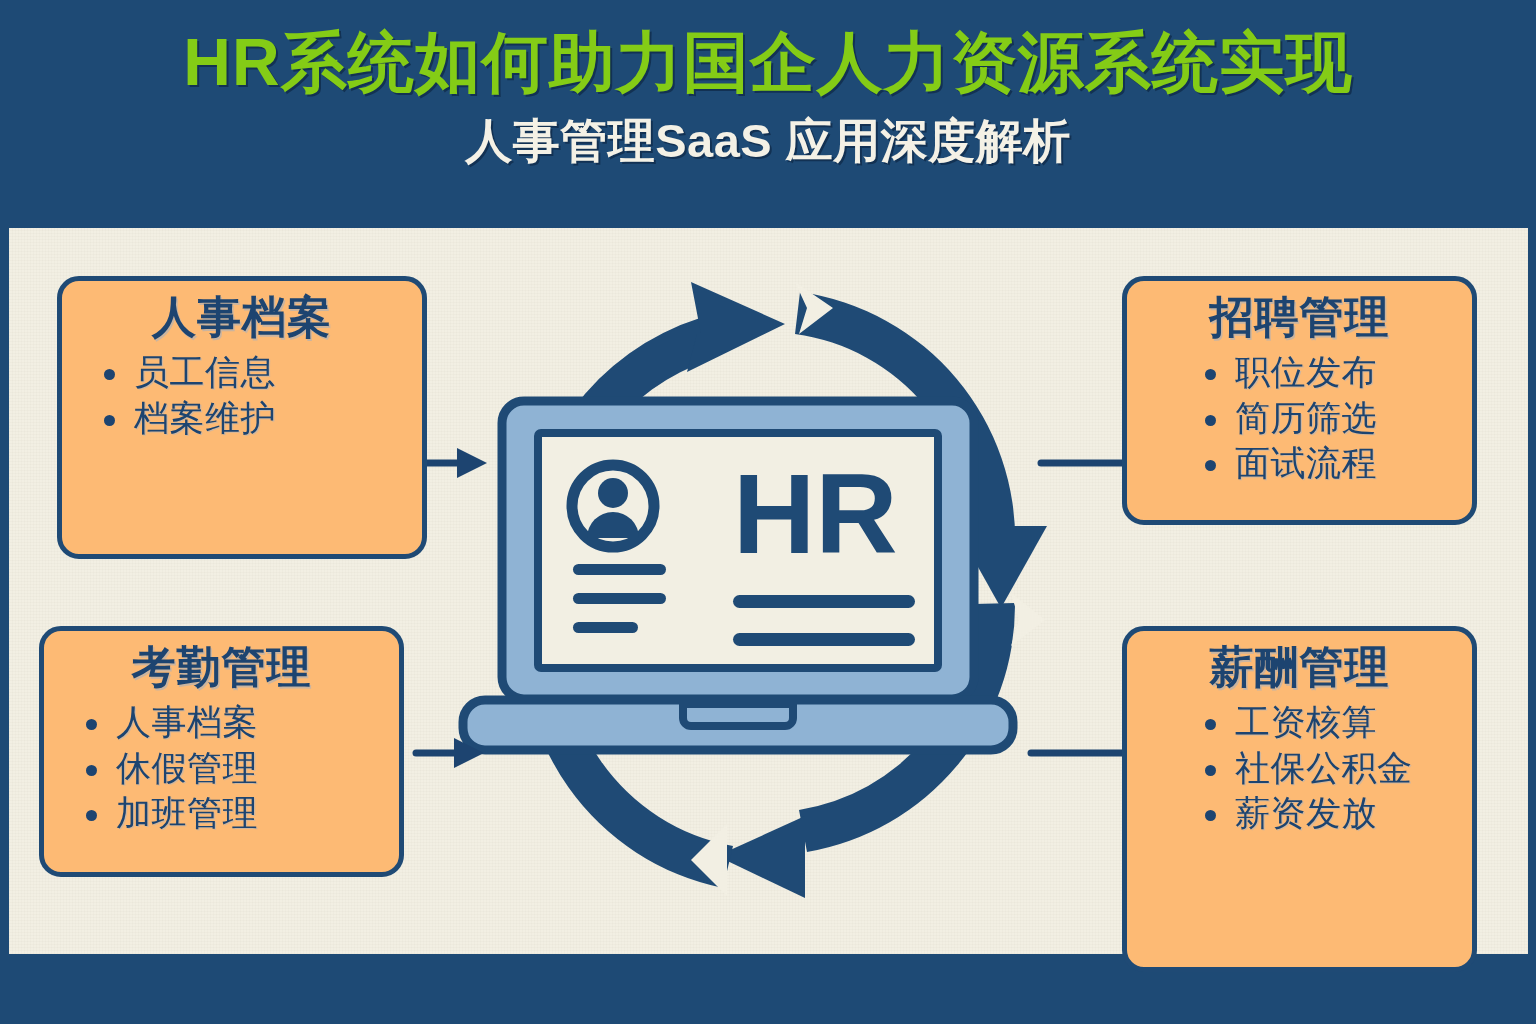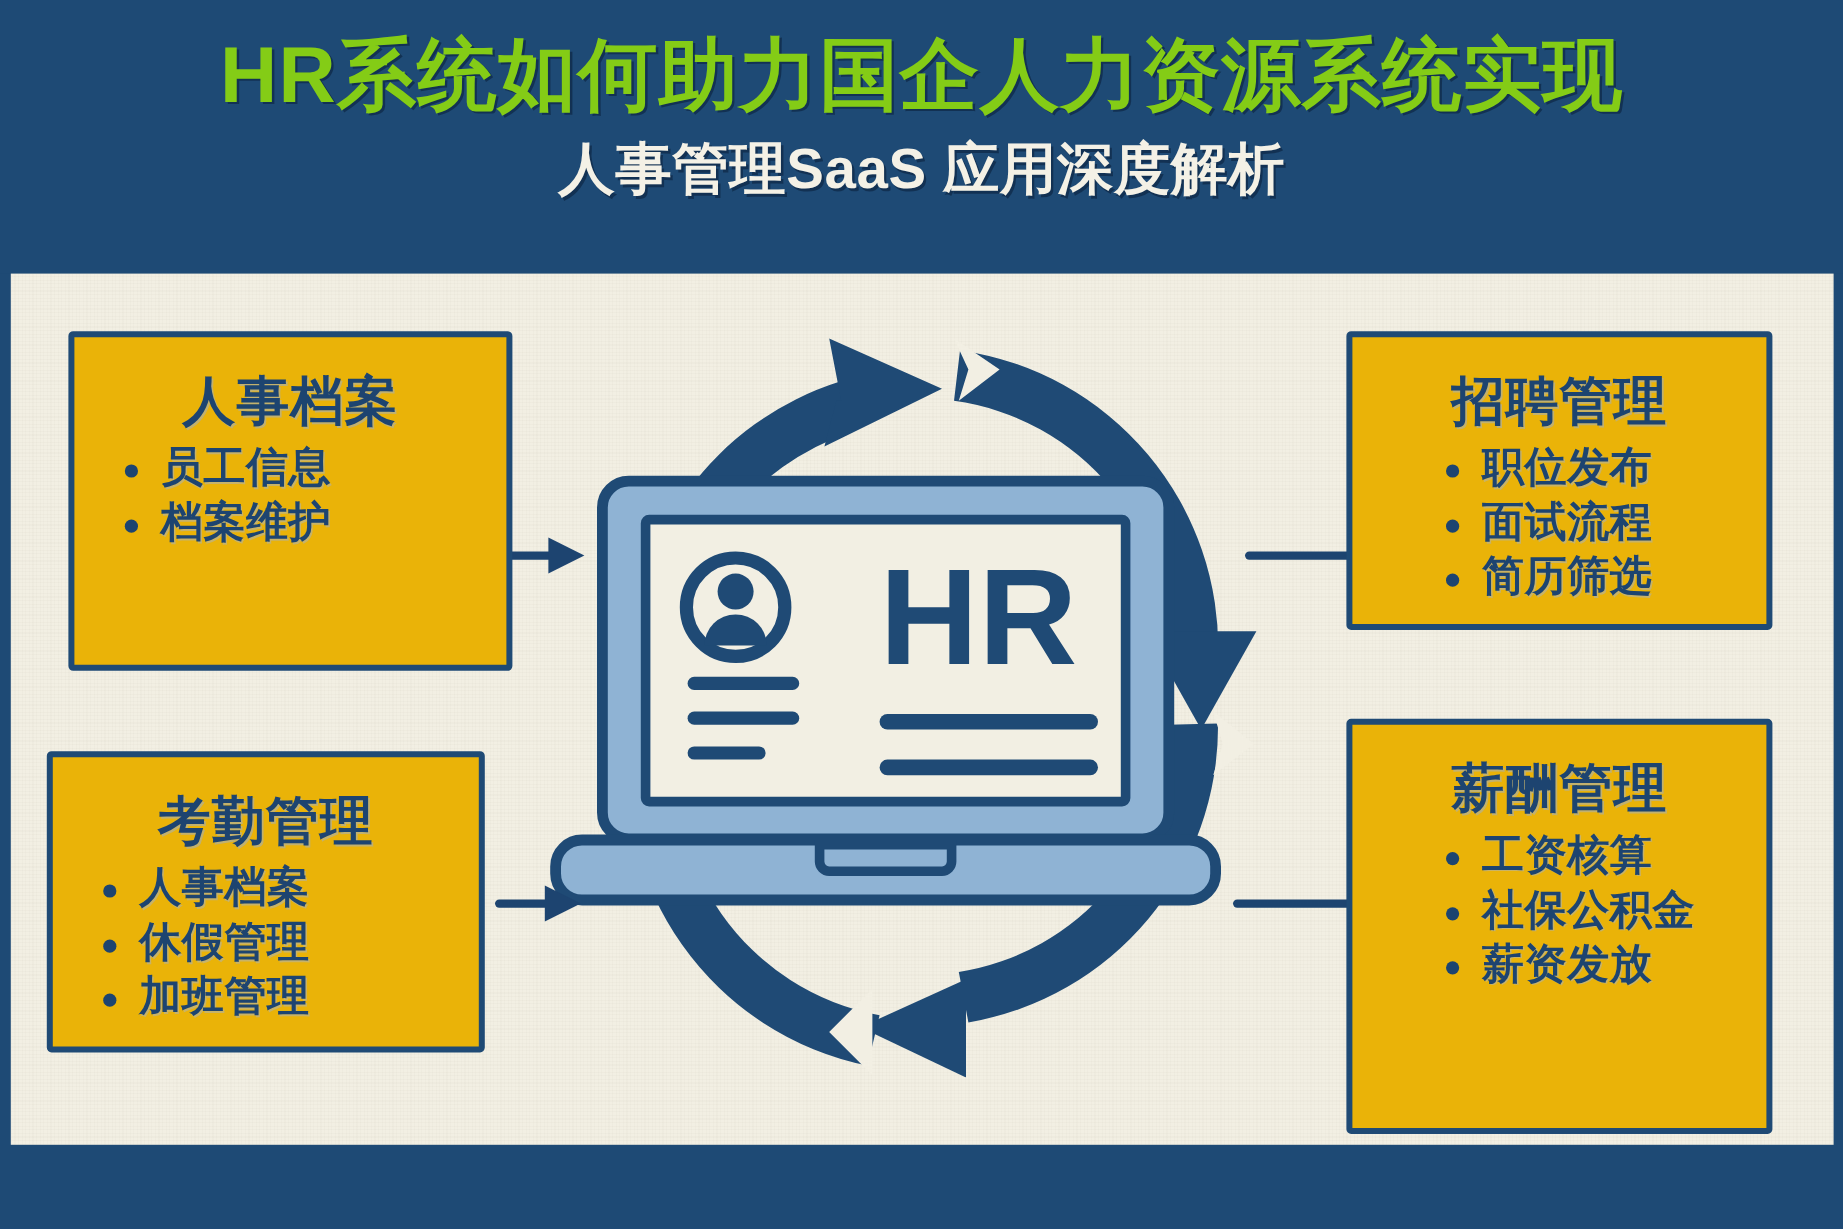--- a/index.html
+++ b/index.html
@@ -75,30 +75,30 @@
     pointer-events: none;
     background-image:
       repeating-linear-gradient(0deg, rgba(120,110,90,0.030) 0px, rgba(120,110,90,0.030) 1px, transparent 1px, transparent 3px),
       repeating-linear-gradient(90deg, rgba(120,110,90,0.028) 0px, rgba(120,110,90,0.028) 1px, transparent 1px, transparent 3px);
   }
 
   
   .fbox {
     position: absolute;
     border: 5px solid #1f4a75;
-    border-radius: 4px;
-    background: #eab308;
+    border-radius: 22px;
+    background: #fdba74;
     box-sizing: border-box;
     z-index: 5;
-    padding-top: 20px;
+    padding-top: 2px;
   }
   .fbox.tl { left: 57px;   top: 276px; width: 370px; height: 283px; }
   .fbox.bl { left: 39px;   top: 626px; width: 365px; height: 251px; }
   .fbox.tr { left: 1122px; top: 276px; width: 355px; height: 249px; }
-  .fbox.br { left: 1122px; top: 599px; width: 355px; height: 346px; }
+  .fbox.br { left: 1122px; top: 626px; width: 355px; height: 346px; }
 
   .fbox-title {
     color: #1d4470;
     font-size: 44px;
     font-weight: bold;
     text-align: center;
     line-height: 1.0;
     letter-spacing: 1px;
     margin-top: 12px;
     margin-bottom: 10px;
@@ -107,21 +107,21 @@
   .fbox-list {
     list-style: none;
     margin: 0;
     padding: 0 0 0 42px;
   }
   .fbox.tr .fbox-list, .fbox.br .fbox-list { padding-left: 46px; margin-left: 32px; }
   .fbox-list li {
     position: relative;
     color: #1d4470;
     font-size: 35px;
-    font-weight: bold;
+    font-weight: normal;
     line-height: 1.30;
     padding-left: 30px;
     letter-spacing: 0.5px;
     text-shadow: 1.2px 1.2px 0 rgba(165,180,200,0.5);
   }
   .fbox-list li::before {
     content: "";
     position: absolute;
     left: 0;
     top: 20px;
@@ -253,22 +253,22 @@
       <li>人事档案</li>
       <li>休假管理</li>
       <li>加班管理</li>
     </ul>
   </div>
 
   <div class="fbox tr">
     <div class="fbox-title">招聘管理</div>
     <ul class="fbox-list">
       <li>职位发布</li>
+      <li>简历筛选</li>
       <li>面试流程</li>
-      <li>简历筛选</li>
     </ul>
   </div>
 
   <div class="fbox br">
     <div class="fbox-title">薪酬管理</div>
     <ul class="fbox-list">
       <li>工资核算</li>
       <li>社保公积金</li>
       <li>薪资发放</li>
     </ul>

